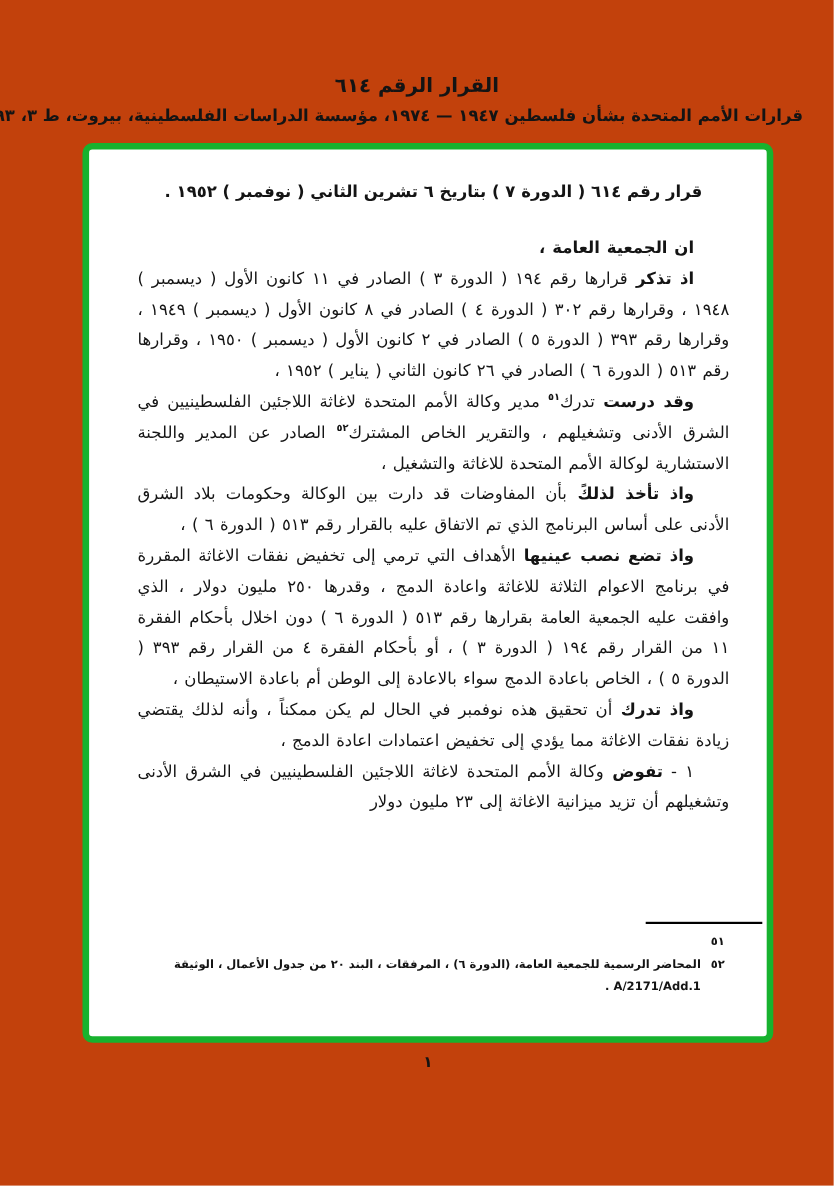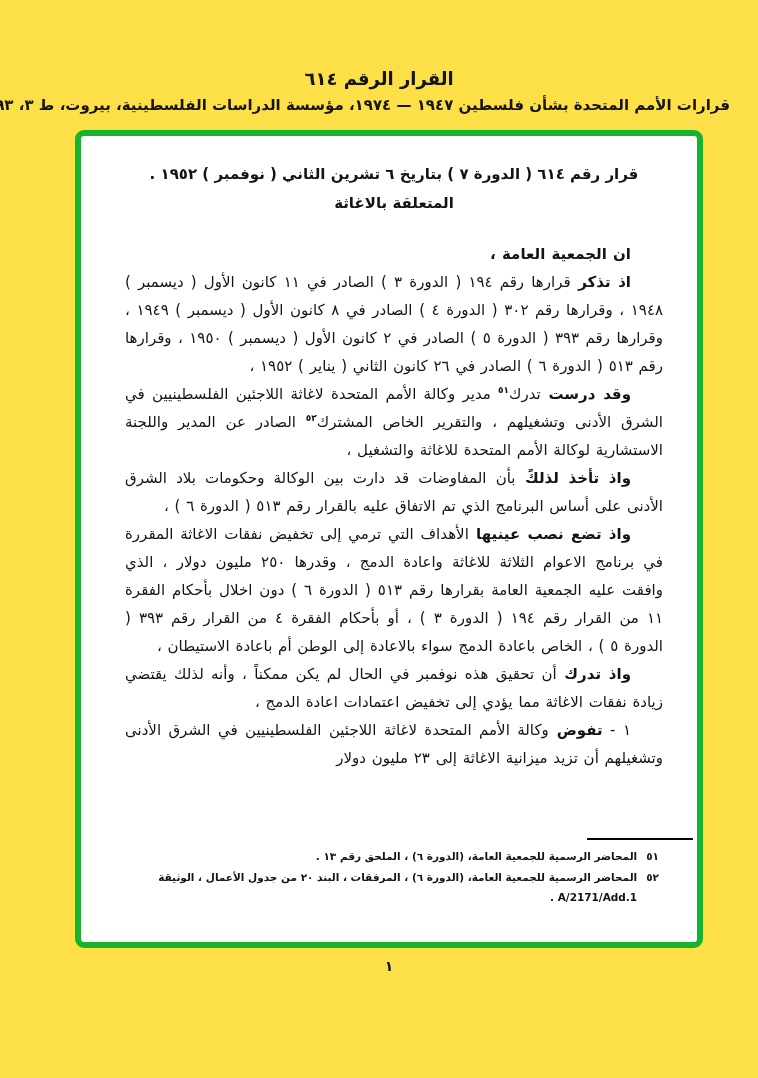--- a/index.html
+++ b/index.html
@@ -1,21 +1,21 @@
 <!DOCTYPE html>
 <html lang="ar"><head>
 <meta charset="utf-8">
 <style>
   html,body{margin:0;padding:0;}
   body{
     width:758px;height:1078px;background:#ffffff;color:#141414;
     font-family:"DejaVu Sans","Liberation Sans",sans-serif;
     -webkit-font-smoothing:antialiased;
   }
-  .page{position:relative;width:758px;height:1078px;background:#fde047;overflow:hidden;}
+  .page{position:relative;width:758px;height:1078px;background:#c2410c;overflow:hidden;}
 
   .doc-title{
     margin:0;padding-top:68px;text-align:center;
     font-size:18px;font-weight:bold;direction:rtl;
   }
   .source-line{
     margin-top:7px;text-align:center;direction:rtl;
     font-size:15px;font-weight:bold;letter-spacing:0;
     padding:0 28px;white-space:nowrap;
   }
@@ -68,39 +68,37 @@
 <div class="page">
 
   <h1 class="doc-title">القرار الرقم ٦١٤</h1>
 
   <div class="source-line">قرارات الأمم المتحدة بشأن فلسطين ١٩٤٧ — ١٩٧٤، مؤسسة الدراسات الفلسطينية، بيروت، ط ٣، ١٩٩٣، مج ١، ص٣١- ٣٢*</div>
 
   <div class="frame" style="border-color: rgb(23, 178, 46);">
 
     <div>
         <div class="h-line">قرار رقم ٦١٤ ( الدورة ٧ ) بتاريخ ٦ تشرين الثاني ( نوفمبر ) ١٩٥٢ .</div>
-        <div class="h-line">المتعلقة بالاغاثة</div>
       </div>
 
     <div class="body-block">
         <p class="para"><span class="b">ان الجمعية العامة ،</span></p>
         <p class="para"><span class="b">اذ تذكر </span><span>قرارها رقم ١٩٤ ( الدورة ٣ ) الصادر في ١١ كانون الأول ( ديسمبر ) ١٩٤٨ ، وقرارها رقم ٣٠٢ ( الدورة ٤ ) الصادر في ٨ كانون الأول ( ديسمبر ) ١٩٤٩ ، وقرارها رقم ٣٩٣ ( الدورة ٥ ) الصادر في ٢ كانون الأول ( ديسمبر ) ١٩٥٠ ، وقرارها رقم ٥١٣ ( الدورة ٦ ) الصادر في ٢٦ كانون الثاني ( يناير ) ١٩٥٢ ،</span></p>
         <p class="para"><span class="b">وقد درست </span><span>تدرك</span><sup>٥١</sup><span> مدير وكالة الأمم المتحدة لاغاثة اللاجئين الفلسطينيين في الشرق الأدنى وتشغيلهم ، والتقرير الخاص المشترك</span><sup>٥٢</sup><span> الصادر عن المدير واللجنة الاستشارية لوكالة الأمم المتحدة للاغاثة والتشغيل ،</span></p>
         <p class="para"><span class="b">واذ تأخذ لذلكً </span><span>بأن المفاوضات قد دارت بين الوكالة وحكومات بلاد الشرق الأدنى على أساس البرنامج الذي تم الاتفاق عليه بالقرار رقم ٥١٣ ( الدورة ٦ ) ،</span></p>
         <p class="para"><span class="b">واذ تضع نصب عينيها </span><span>الأهداف التي ترمي إلى تخفيض نفقات الاغاثة المقررة في برنامج الاعوام الثلاثة للاغاثة واعادة الدمج ، وقدرها ٢٥٠ مليون دولار ، الذي وافقت عليه الجمعية العامة بقرارها رقم ٥١٣ ( الدورة ٦ ) دون اخلال بأحكام الفقرة ١١ من القرار رقم ١٩٤ ( الدورة ٣ ) ، أو بأحكام الفقرة ٤ من القرار رقم ٣٩٣ ( الدورة ٥ ) ، الخاص باعادة الدمج سواء بالاعادة إلى الوطن أم باعادة الاستيطان ،</span></p>
         <p class="para"><span class="b">واذ تدرك </span><span>أن تحقيق هذه نوفمبر في الحال لم يكن ممكناً ، وأنه لذلك يقتضي زيادة نفقات الاغاثة مما يؤدي إلى تخفيض اعتمادات اعادة الدمج ،</span></p>
         <p class="para"><span>١ - </span><span class="b">تفوض </span><span>وكالة الأمم المتحدة لاغاثة اللاجئين الفلسطينيين في الشرق الأدنى وتشغيلهم أن تزيد ميزانية الاغاثة إلى ٢٣ مليون دولار</span></p>
       </div>
 
     <div class="footnote-area">
       <div class="fn-sep"></div>
       <div>
           <div class="fn">
             <span class="fn-marker">٥١</span>
-            <span class="fn-text">المحاضر الرسمية للجمعية العامة، (الدورة ٦) ، الملحق رقم ١٣ .</span>
           </div>
           <div class="fn">
             <span class="fn-marker">٥٢</span>
             <span class="fn-text">المحاضر الرسمية للجمعية العامة، (الدورة ٦) ، المرفقات ، البند ٢٠ من جدول الأعمال ، الوثيقة A/2171/Add.1 .</span>
           </div>
         </div>
     </div>
 
   </div>
 

